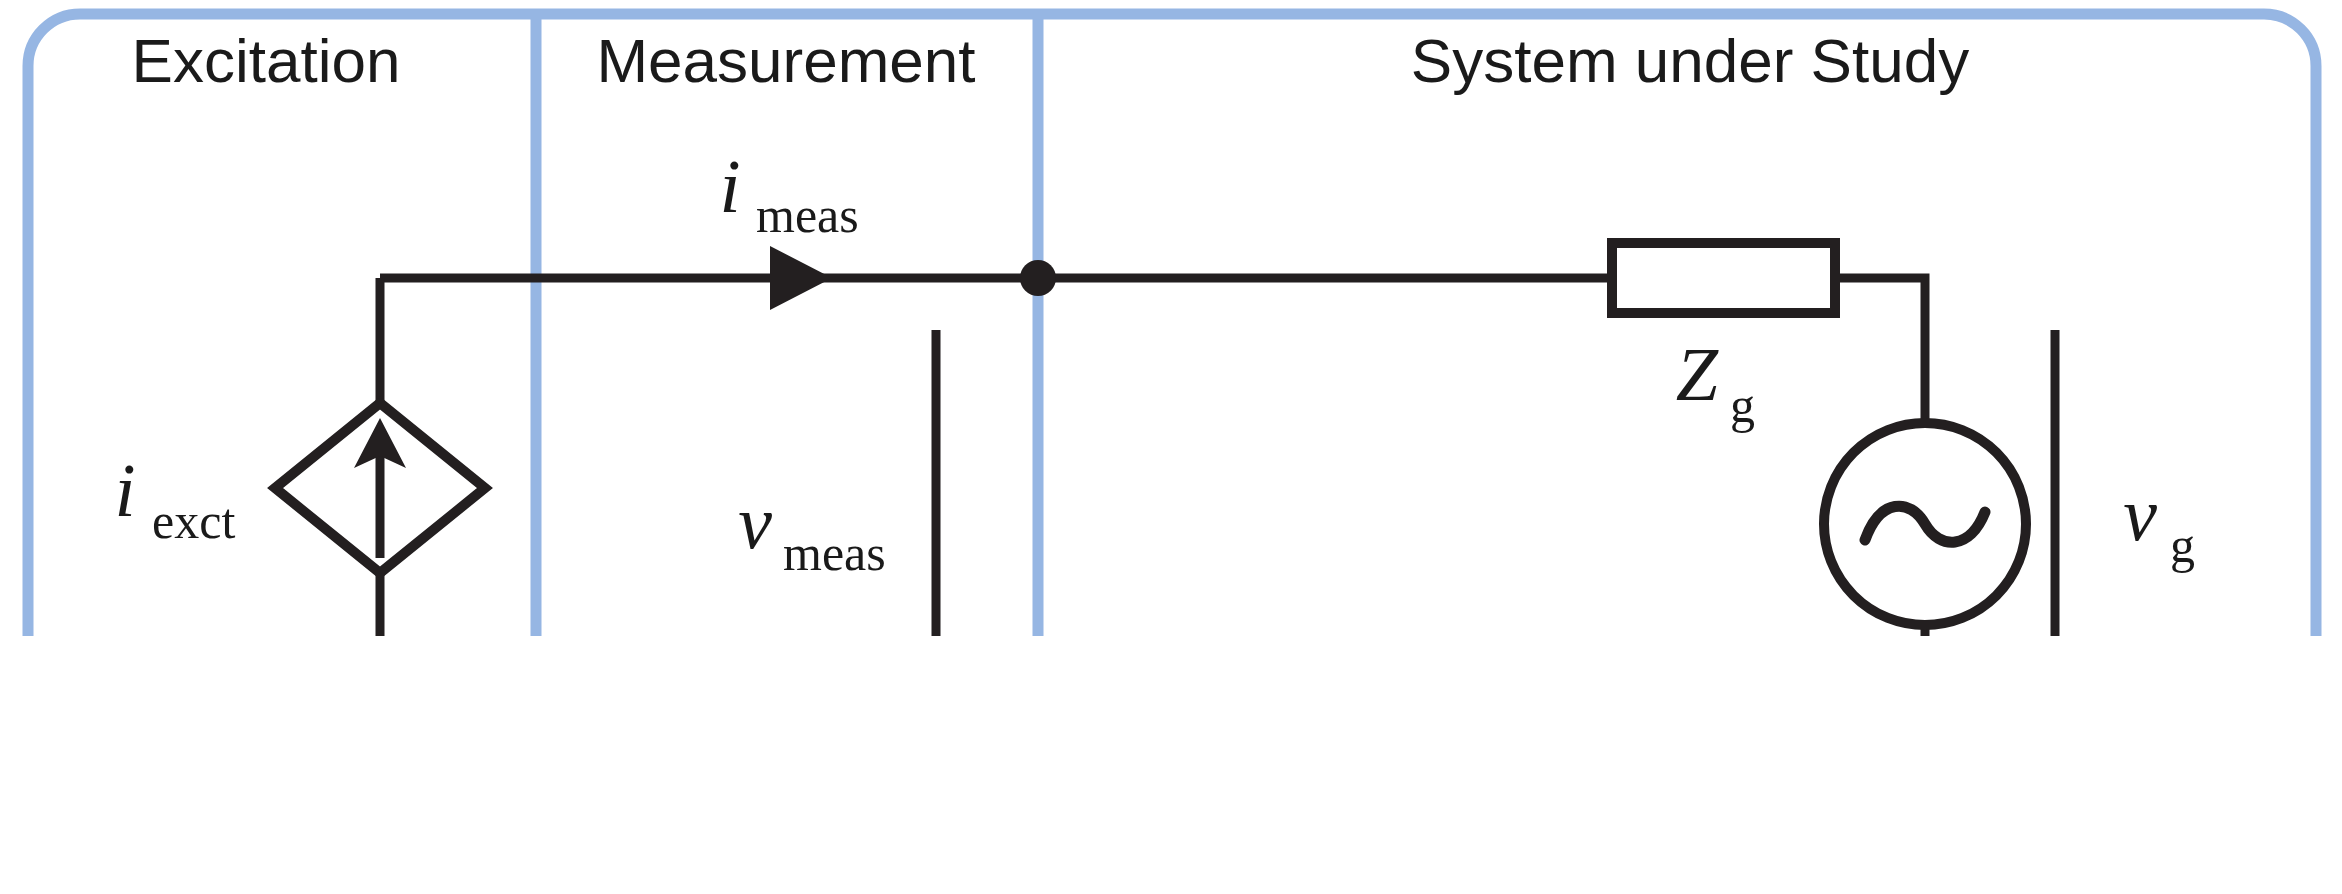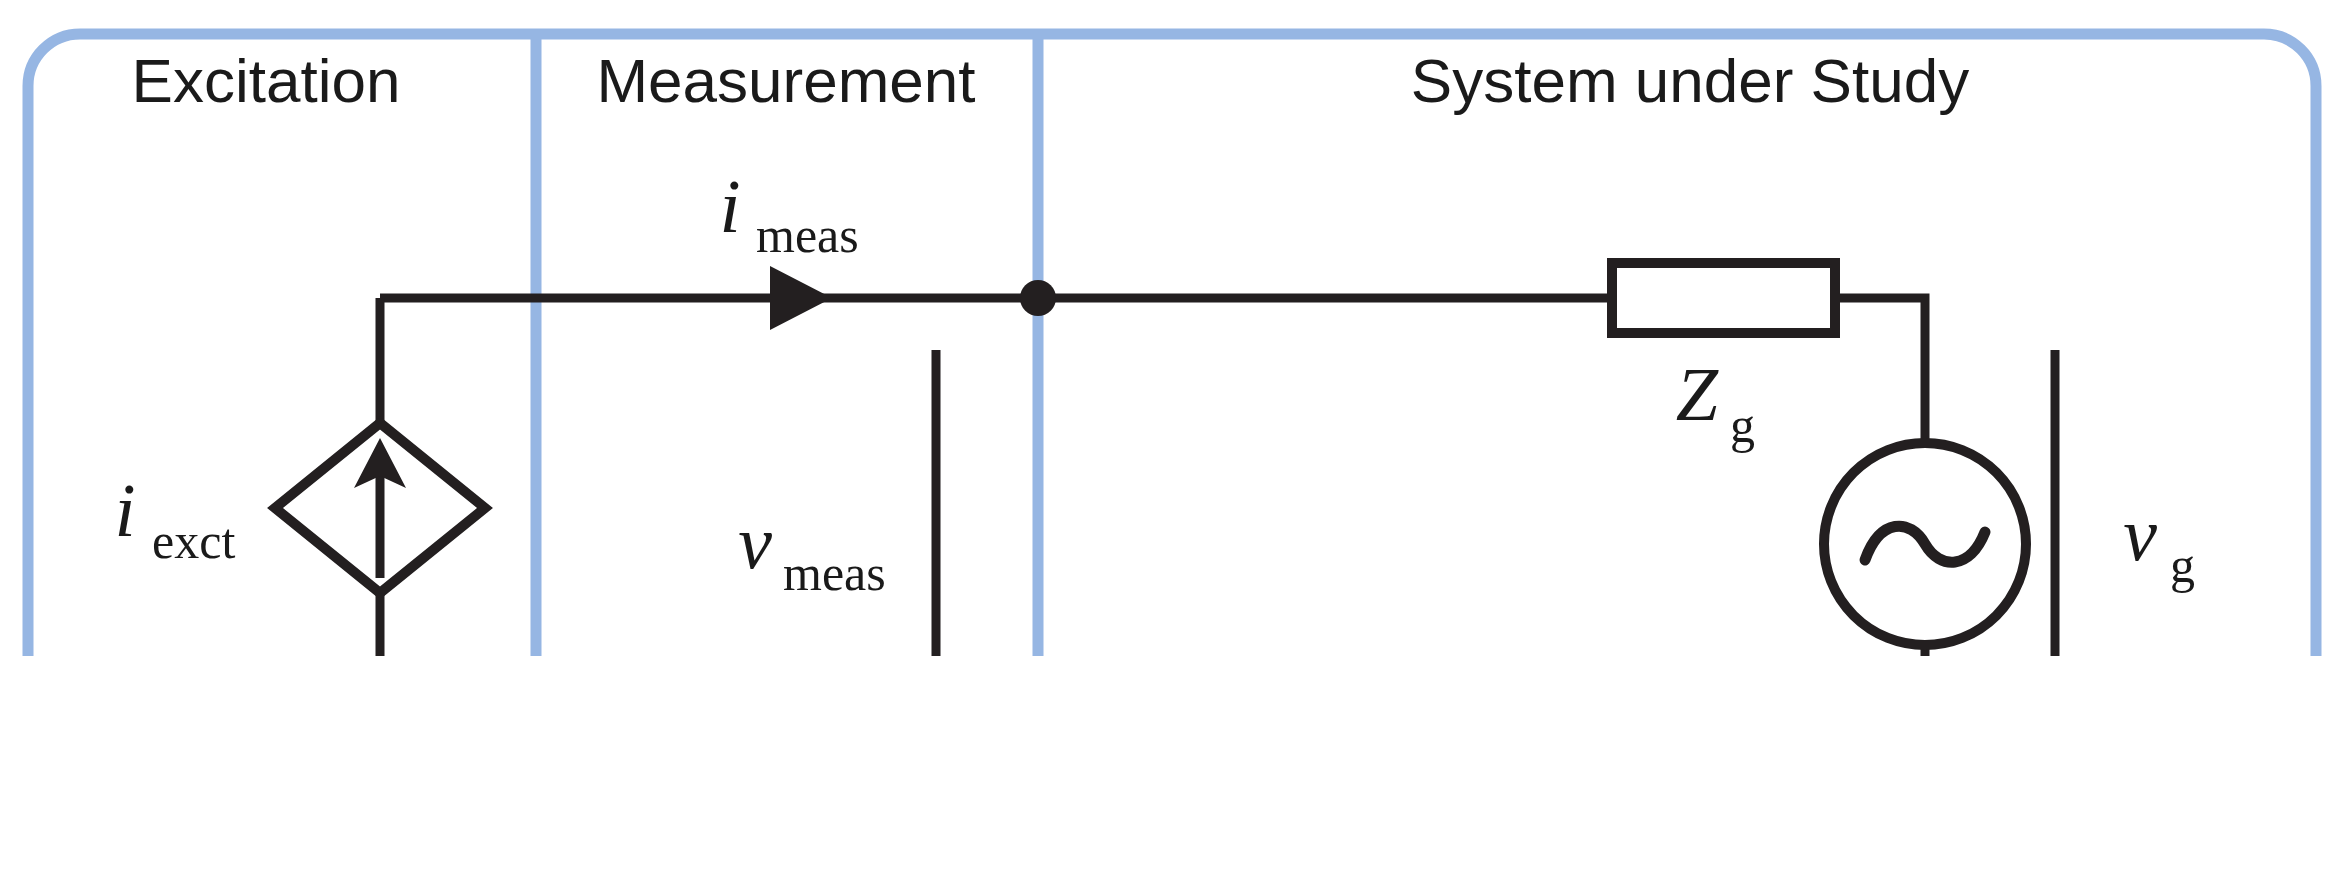--- a/index.html
+++ b/index.html
@@ -9,21 +9,20 @@
   }
   body {
     font-family: "Liberation Sans", sans-serif;
   }
   #stage {
     position: relative;
     width: 2342px;
     height: 636px;
     background: #ffffff;
     overflow: hidden;
-    margin-top: 20px;
   }
   #diagram-svg {
     position: absolute;
     left: 0;
     top: 0;
     width: 2342px;
     height: 894px;
     display: block;
   }
   .section-title {

